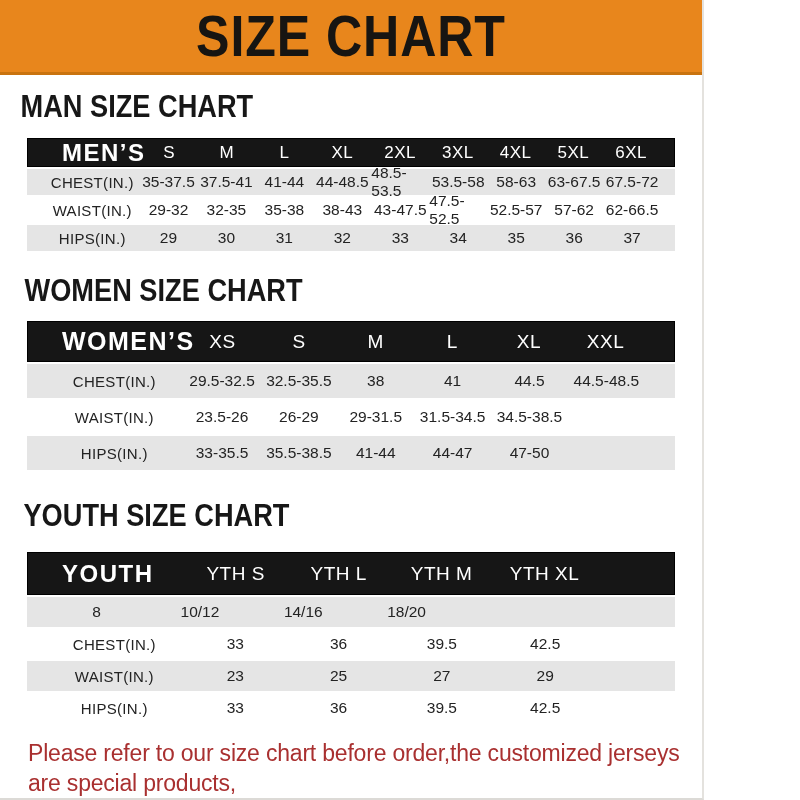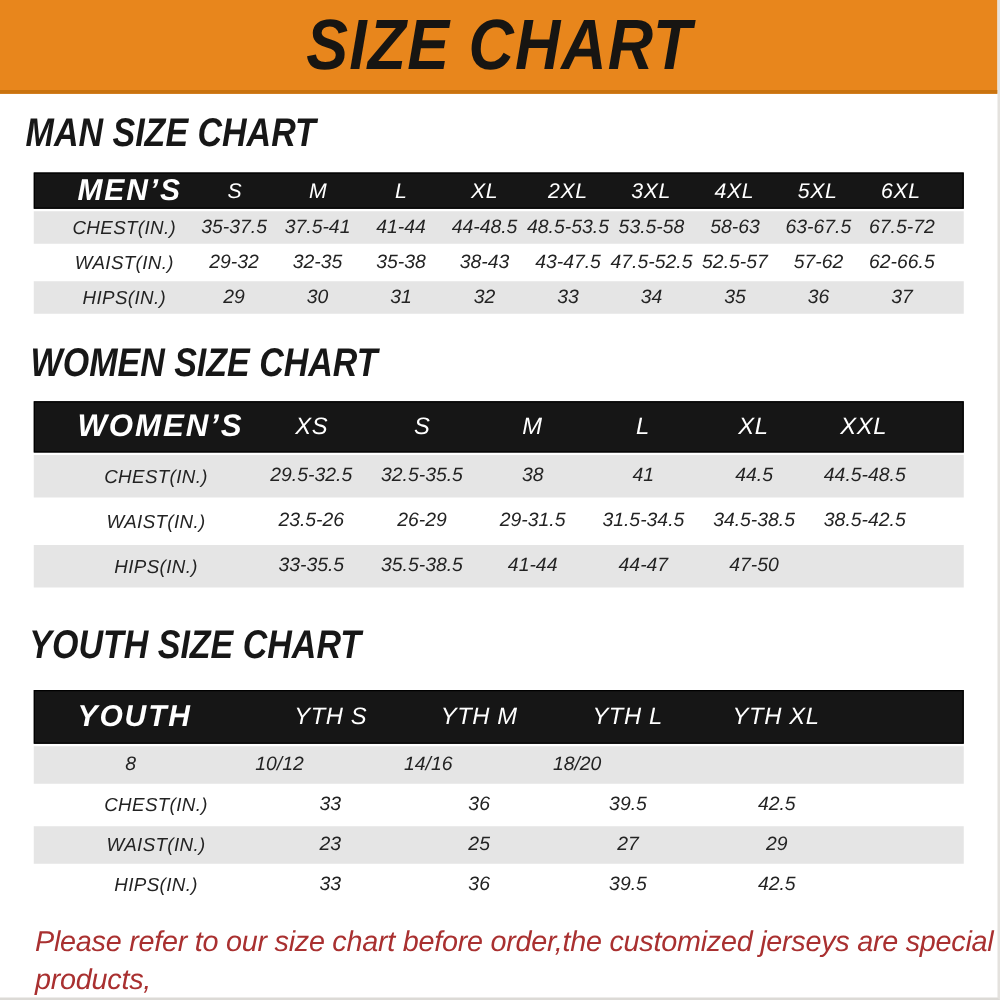--- a/index.html
+++ b/index.html
@@ -1,21 +1,20 @@
 <!DOCTYPE html>
 <html style="--orange: #E8861C; --table-black: #161616; --row-gray: #E5E5E5; --red: #A93030;"><head>
 <meta charset="utf-8">
 <style>
   html,body{margin:0;padding:0;background:#fff;}
   .page{
-    width:800px;height:800px;box-sizing:border-box;overflow:hidden;
+    width:704px;height:800px;box-sizing:border-box;overflow:hidden;
     background:#fff;position:relative;
     border-right:2px solid #e4e2de;border-bottom:2px solid #dcdad6;
     font-family:"Liberation Sans", sans-serif;
-    font-style:italic;
   }
   
   .banner{
     height:72px;background:var(--orange,#E8861C);
     display:flex;align-items:center;justify-content:center;
     border-bottom:3px solid #c9730f;
   }
   .banner .big-title{
     display:inline-block;transform:scaleX(.88);
     font-size:57px;font-weight:bold;color:#171512;
@@ -154,43 +153,42 @@
         <div class="cell">44.5-48.5</div>
         <div class="sp"></div>
       </div>
       <div class="t-row data white">
         <div class="cell-label">WAIST(IN.)</div>
         <div class="cell">23.5-26</div>
         <div class="cell">26-29</div>
         <div class="cell">29-31.5</div>
         <div class="cell">31.5-34.5</div>
         <div class="cell">34.5-38.5</div>
-        <div class="cell">38.5-42.5</div>
         <div class="sp"></div>
       </div>
       <div class="t-row data gray">
         <div class="cell-label">HIPS(IN.)</div>
         <div class="cell">33-35.5</div>
         <div class="cell">35.5-38.5</div>
         <div class="cell">41-44</div>
         <div class="cell">44-47</div>
         <div class="cell">47-50</div>
         <div class="sp"></div>
       </div>
     </div>
 
   <div class="section-heading h-youth">
     <span>YOUTH SIZE CHART</span>
   </div>
   <div class="size-table youth">
       <div class="t-row head">
         <div class="cell-label">YOUTH</div>
         <div class="cell">YTH S</div>
+        <div class="cell">YTH L</div>
         <div class="cell">YTH M</div>
-        <div class="cell">YTH L</div>
         <div class="cell">YTH XL</div>
         <div class="sp"></div>
       </div>
       <div class="t-row data gray">
         <div class="cell">8</div>
         <div class="cell">10/12</div>
         <div class="cell">14/16</div>
         <div class="cell">18/20</div>
         <div class="sp"></div>
       </div>

